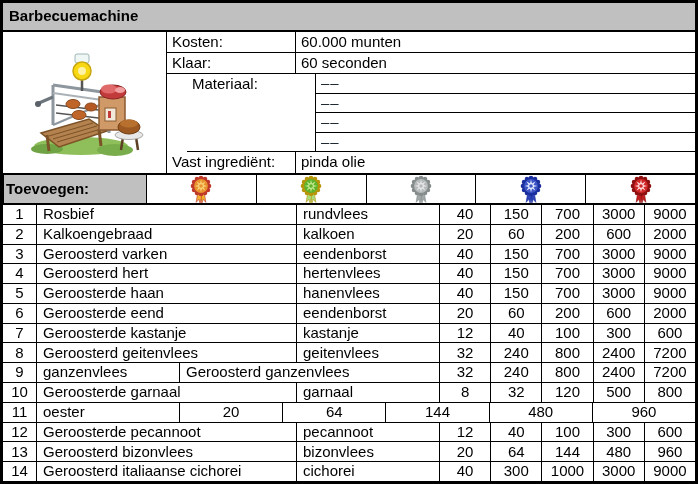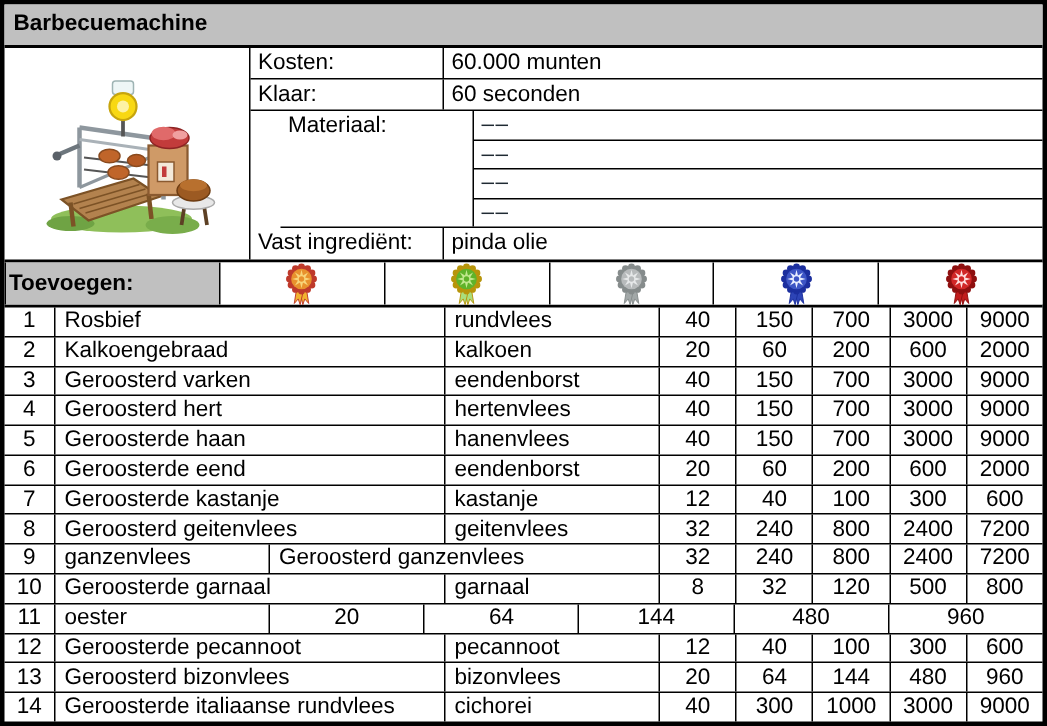--- a/index.html
+++ b/index.html
@@ -398,21 +398,21 @@
     <div class="cell c-ingr">bizonvlees</div>
     <div class="cell c-val">20</div>
     <div class="cell c-val">64</div>
     <div class="cell c-val">144</div>
     <div class="cell c-val">480</div>
     <div class="cell c-val">960</div>
   </div>
 
   <div class="prow">
     <div class="cell c-nr">14</div>
-    <div class="cell c-name">Geroosterde italiaanse rundvlees</div>
+    <div class="cell c-name">Geroosterd italiaanse cichorei</div>
     <div class="cell c-ingr">cichorei</div>
     <div class="cell c-val">40</div>
     <div class="cell c-val">300</div>
     <div class="cell c-val">1000</div>
     <div class="cell c-val">3000</div>
     <div class="cell c-val">9000</div>
   </div>
 </div>
 
 </div>

